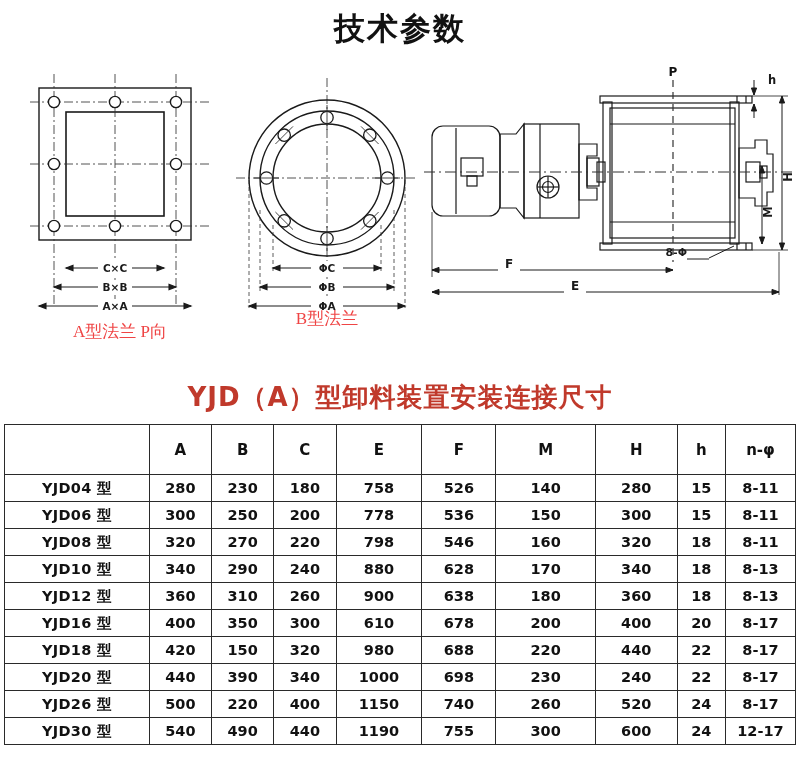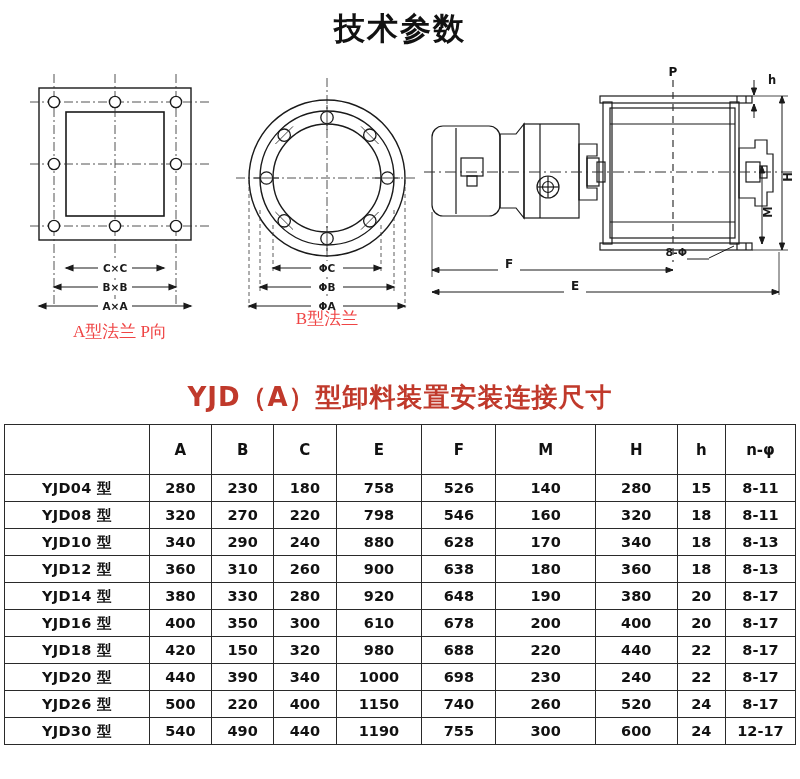--- a/index.html
+++ b/index.html
@@ -292,20 +292,32 @@
             <td class="c2">230</td>
             <td class="c3">180</td>
             <td class="c4">758</td>
             <td class="c5">526</td>
             <td class="c6">140</td>
             <td class="c7">280</td>
             <td class="c8">15</td>
             <td class="c9">8-11</td>
           </tr>
           <tr>
+            <td class="c0 model">YJD06 型</td>
+            <td class="c1">300</td>
+            <td class="c2">250</td>
+            <td class="c3">200</td>
+            <td class="c4">778</td>
+            <td class="c5">536</td>
+            <td class="c6">150</td>
+            <td class="c7">300</td>
+            <td class="c8">15</td>
+            <td class="c9">8-11</td>
+          </tr>
+          <tr>
             <td class="c0 model">YJD08 型</td>
             <td class="c1">320</td>
             <td class="c2">270</td>
             <td class="c3">220</td>
             <td class="c4">798</td>
             <td class="c5">546</td>
             <td class="c6">160</td>
             <td class="c7">320</td>
             <td class="c8">18</td>
             <td class="c9">8-11</td>
@@ -328,32 +340,20 @@
             <td class="c2">310</td>
             <td class="c3">260</td>
             <td class="c4">900</td>
             <td class="c5">638</td>
             <td class="c6">180</td>
             <td class="c7">360</td>
             <td class="c8">18</td>
             <td class="c9">8-13</td>
           </tr>
           <tr>
-            <td class="c0 model">YJD14 型</td>
-            <td class="c1">380</td>
-            <td class="c2">330</td>
-            <td class="c3">280</td>
-            <td class="c4">920</td>
-            <td class="c5">648</td>
-            <td class="c6">190</td>
-            <td class="c7">380</td>
-            <td class="c8">20</td>
-            <td class="c9">8-17</td>
-          </tr>
-          <tr>
             <td class="c0 model">YJD16 型</td>
             <td class="c1">400</td>
             <td class="c2">350</td>
             <td class="c3">300</td>
             <td class="c4">610</td>
             <td class="c5">678</td>
             <td class="c6">200</td>
             <td class="c7">400</td>
             <td class="c8">20</td>
             <td class="c9">8-17</td>

